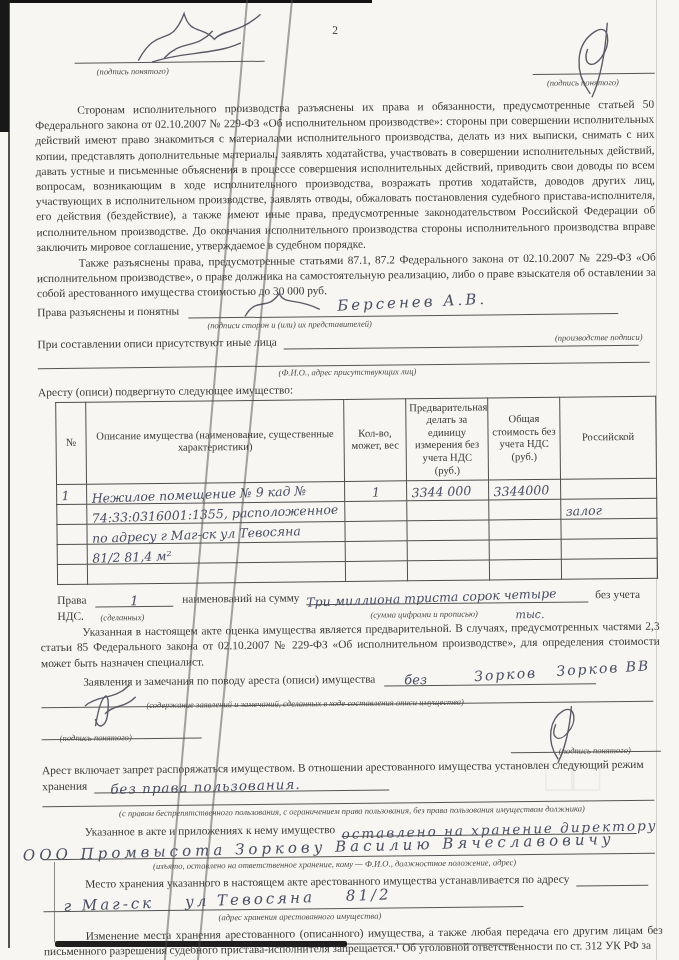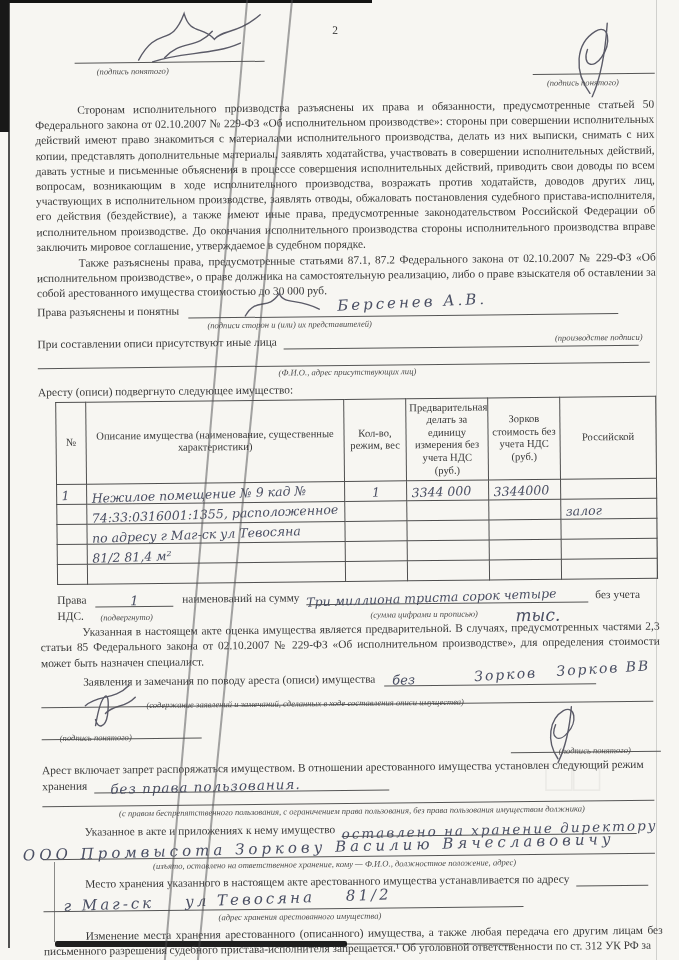--- a/index.html
+++ b/index.html
@@ -94,23 +94,23 @@
           <col style="width:258px">
           <col style="width:62px">
         <col style="width:82px">
           <col style="width:72px">
           <col style="width:96px">
       </colgroup>
       <thead>
         <tr>
           <th>№</th>
           <th>Описание имущества (наименование, существенные характеристики)</th>
-          <th>Кол-во, режим, вес</th>
+          <th>Кол-во, может, вес</th>
           <th>Предварительная делать за единицу измерения без учета НДС (руб.)</th>
-          <th>Зорков стоимость без учета НДС (руб.)</th>
+          <th>Общая стоимость без учета НДС (руб.)</th>
           <th>Российской</th>
         </tr>
       </thead>
       <tbody>
         <tr>
           <td class="hw-cell">1</td>
           <td class="hw-cell">Нежилое помещение № 9 кад №</td>
           <td class="hw-cell" style="text-align:center;">1</td>
           <td class="hw-cell">3344 000</td>
           <td class="hw-cell">3344000</td>
@@ -156,31 +156,31 @@
       <span class="uline" style="width:78px;margin-left:6px;text-align:center;">
         <span class="hw" style="font-size:13px;">1</span>
       </span>
       <span class="lbl" style="margin-left:6px;">наименований на сумму</span>
       <span class="uline" style="width:282px;margin-left:4px;">
         <span class="hw" style="font-size:12.5px;display:inline-block;transform:rotate(-1.5deg);">Три миллиона триста сорок четыре</span>
       </span>
       <span class="lbl" style="margin-left:4px;">без учета НДС.</span>
     </div>
     <div class="row" style="height:13px;">
-      <span class="caption" style="position:absolute;left:60px;top:0;">(подвергнуто)</span>
+      <span class="caption" style="position:absolute;left:60px;top:0;">(сделанных)</span>
       <span class="caption" style="position:absolute;left:330px;top:0;">(сумма цифрами и прописью)</span>
-      <span class="hw" style="position:absolute;left:475px;top:2px;font-size:17px;">тыс.</span>
+      <span class="hw" style="position:absolute;left:475px;top:2px;font-size:11px;">тыс.</span>
     </div>
 
     <p class="para" style="margin-top:2px;">Указанная в настоящем акте оценка имущества является предварительной. В случаях, предусмотренных частями 2,3 статьи 85 Федерального закона от 02.10.2007 № 229-ФЗ «Об исполнительном производстве», для определения стоимости может быть назначен специалист.</p>
 
     <div class="row" style="margin-top:3px;height:18px;">
       <span class="lbl" style="text-indent:42px;display:inline-block;">Заявления и замечания по поводу ареста (описи) имущества</span>
       <span class="uline" style="width:212px;margin-left:6px;">
-        <span class="hw" style="font-size:13px;margin-left:8px;">без</span>
+        <span class="hw" style="font-size:13px;margin-left:20px;">без</span>
       </span>
       <span class="hw" style="position:absolute;right:10px;top:-6px;font-size:14px;letter-spacing:2px;transform:rotate(-3deg);">Зорков   Зорков ВВ</span>
     </div>
     <div class="row" style="height:30px;">
       <svg class="sig-svg" style="left:30px;top:-16px;" width="70" height="58" viewBox="0 0 70 58">
         <path d="M24,50 C30,16 40,10 36,40 C34,52 26,54 24,44"></path>
         <path d="M14,30 C28,18 42,26 58,10"></path>
         <path d="M34,38 C44,28 52,34 64,22"></path>
       </svg>
       <span class="uline" style="position:absolute;left:0;top:2px;width:612px;"></span>

